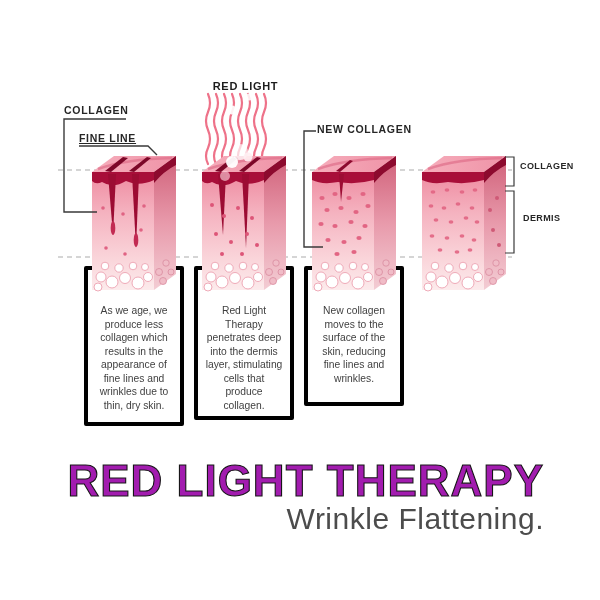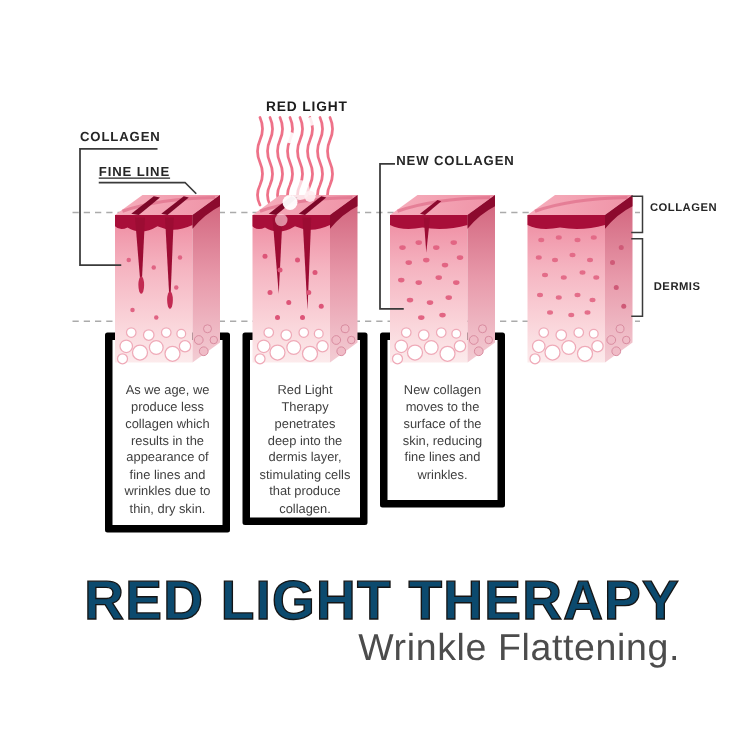--- a/index.html
+++ b/index.html
@@ -7,33 +7,33 @@
   .stage { position:relative; width:600px; height:600px; background:#ffffff; overflow:hidden;border-radius:16px; }
 
   .layer-svg { position:absolute; top:0; left:0; z-index:2; pointer-events:none; }
 
   .diagram-label { position:absolute; z-index:3; color:#262626; font-weight:bold; letter-spacing:0.7px; white-space:nowrap; }
   .lbl-red-light    { left:198px; top:80px;  width:95px; text-align:center; font-size:11px; color:#1c1c1c; }
   .lbl-wrinkle      { left:64px;  top:104px; font-size:10.5px; }
   .lbl-fine-line    { left:79px;  top:132px; font-size:10.5px;text-decoration:underline; }
   .lbl-new-collagen { left:317px; top:123px; font-size:10.5px; }
   .lbl-epidermis    { left:520px; top:161px; font-size:9px; letter-spacing:0.4px; }
-  .lbl-dermis       { left:523px; top:224px; font-size:9px; letter-spacing:0.4px;text-align:center; }
+  .lbl-dermis       { left:523px; top:213px; font-size:9px; letter-spacing:0.4px;text-align:center; }
 
   .step-box { position:absolute; z-index:1; width:100px; background:#ffffff;
-              border:6px solid #000000; border-radius:2px;
+              border:4px solid #000000; border-radius:2px;
               padding:34px 7px 6px; font-size:10.3px; line-height:1.32;
               color:#3f3f3f; text-align:center; }
   .step-1 { left:84px;  top:266px; height:160px; }
   .step-2 { left:194px; top:266px; height:154px; }
   .step-3 { left:304px; top:266px; height:140px; }
   .step-4 { left:414px; top:266px; height:154px; }
 
   .footer-title { position:absolute; right:56px; top:456px; z-index:4;
-                  font-size:44px; font-weight:bold; color:#0c4a6e;
+                  font-size:44px; font-weight:bold; color:#a21caf;
                   letter-spacing:1px; -webkit-text-stroke:1.1px #151515; white-space:nowrap; }
   .footer-subtitle { position:absolute; right:56px; top:502px; z-index:4;
                      font-size:30px; font-weight:400; color:#4c4c4c;
                      letter-spacing:0.5px; white-space:nowrap; }
 </style>
 </head>
 <body>
 
 <div class="stage">
 

